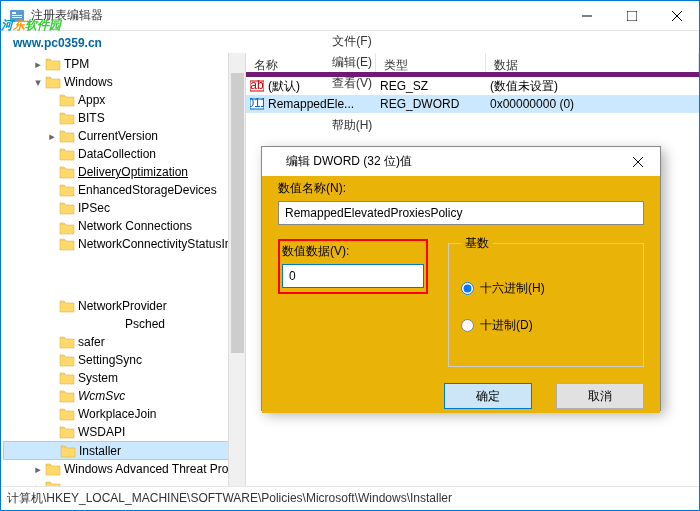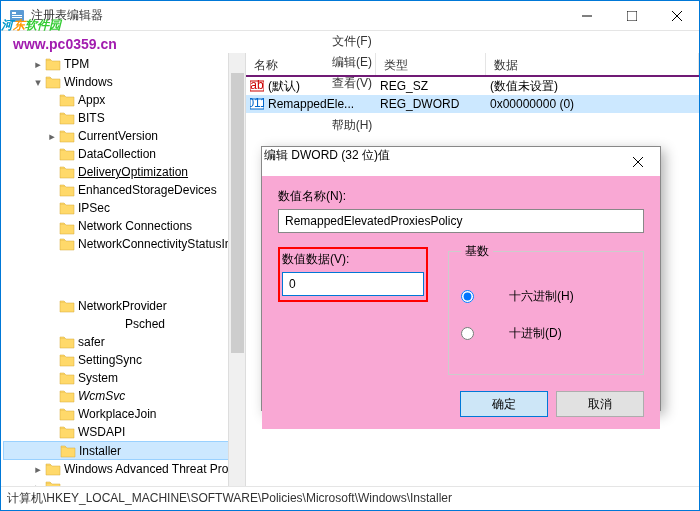--- a/index.html
+++ b/index.html
@@ -21,58 +21,58 @@
 
 .tree { width: 245px; border-right: 1px solid #ddd; overflow: hidden; padding: 2px 0 2px 2px; position: relative; }
 .tree-inner { position: relative; }
 .node { display: flex; align-items: center; height: 18px; line-height: 18px; white-space: nowrap; }
 .expander { width: 14px; display: inline-flex; justify-content: center; color: #666; font-size: 11px; }
 .folder { width: 16px; height: 14px; margin-right: 3px; }
 .node.selected { background: #cce8ff; border: 1px solid #99d1ff; height: 19px; }
 .node-label { color: #000; }
 
 .listview { flex: 1; display: flex; flex-direction: column; }
-.lv-header { display: flex; height: 24px; border-bottom: 2px solid #701a75; justify-content: space-between; }
+.lv-header { display: flex; height: 24px; border-bottom: 5px solid #701a75; justify-content: space-between; }
 .lv-col { padding: 4px 8px; border-right: 1px solid #e5e5e5; color: #333; }
 .lv-col.name { width: 130px; }
 .lv-col.type { width: 110px; }
 .lv-col.data { flex: 1; }
 .lv-rows { flex: 1; }
 .lv-row { display: flex; height: 18px; align-items: center; }
 .lv-row.selected { background: #cce8ff; }
 .lv-cell { padding: 0 4px; display: flex; align-items: center; overflow: hidden; text-overflow: ellipsis; white-space: nowrap; }
 .lv-cell.name { width: 130px; }
 .lv-cell.type { width: 110px; }
 .lv-cell.data { flex: 1; }
 .regicon { width: 14px; height: 14px; margin-right: 4px; flex-shrink: 0; }
 
 .statusbar { height: 24px; border-top: 1px solid #e5e5e5; display: flex; align-items: center; padding: 0 6px; color: #333; }
 
 .watermark { position: absolute; top: 4px; left: 0; pointer-events: none; z-index: 100; }
 .watermark .wm-top { font-size: 26px; font-weight: bold; font-style: italic; }
 .watermark .wm-top .c1 { color: #0099cc; }
 .watermark .wm-top .c2 { color: #ff9900; }
 .watermark .wm-top .c3 { color: #33cc33; }
-.watermark .wm-url { color: #a21caf; font-size: 14px; font-weight: bold; margin-left: 12px; }
+.watermark .wm-url { color: #0369a1; font-size: 12px; font-weight: bold; margin-left: 12px; }
 
 .dialog { position: absolute; left: 260px; top: 145px; width: 400px; height: 265px; background: #f0f0f0; border: 1px solid #888; box-shadow: 4px 4px 12px rgba(0,0,0,0.3); z-index: 50; display: flex; flex-direction: column; }
-.dlg-titlebar { height: 30px; background: #fff; display: flex; align-items: flex-start; padding: 0 0 0 2px; }
+.dlg-titlebar { height: 30px; background: #fff; display: flex; align-items: center; padding: 0 0 0 24px; }
 .dlg-titlebar .dlg-title { flex: 1; color: #000; }
 .dlg-close { width: 45px; height: 29px; display: flex; align-items: center; justify-content: center; }
-.dlg-body { flex: 1; padding: 12px 16px; background: #f9a8d4; }
+.dlg-body { flex: 1; padding: 4px 16px; background: #eab308; }
 .dlg-label { color: #000; margin-bottom: 4px; }
 .dlg-input { width: 100%; height: 24px; border: 1px solid #888; background: #fff; padding: 0 6px; margin-bottom: 14px; color: #000; }
 .dlg-row2 { display: flex; gap: 20px; }
 .dlg-left { flex: 0 0 150px; }
 .dlg-fieldset { border: 1px solid #ccc; padding: 8px 12px 12px; margin-top: -4px; }
 .dlg-fieldset legend { padding: 0 4px; }
-.radio-row { display: flex; margin: 20px 0; gap: 29px; }
+.radio-row { display: flex; margin: 20px 0; }
 .radio-row input { margin-right: 6px; }
 .redbox { border: 2px solid #ff0000; padding: 2px; }
-.dlg-btns { display: flex; justify-content: flex-end; gap: 8px; margin-top: 16px; }
+.dlg-btns { display: flex; justify-content: flex-end; gap: 24px; margin-top: 16px; }
 .dlg-btn { width: 88px; height: 26px; border: 1px solid #adadad; background: #e1e1e1; text-align: center; line-height: 24px; }
 .dlg-btn.primary { background: #cde6f7; border-color: #0078d7; }
 
 .scroll-hint { position: absolute; right: 0; top: 0; width: 17px; height: 100%; background: #f0f0f0; border-left: 1px solid #ddd; }
 .scroll-thumb { position: absolute; left: 2px; width: 13px; background: #cdcdcd; }
 </style>
 </head>
 <body>
 
 <div class="window">

